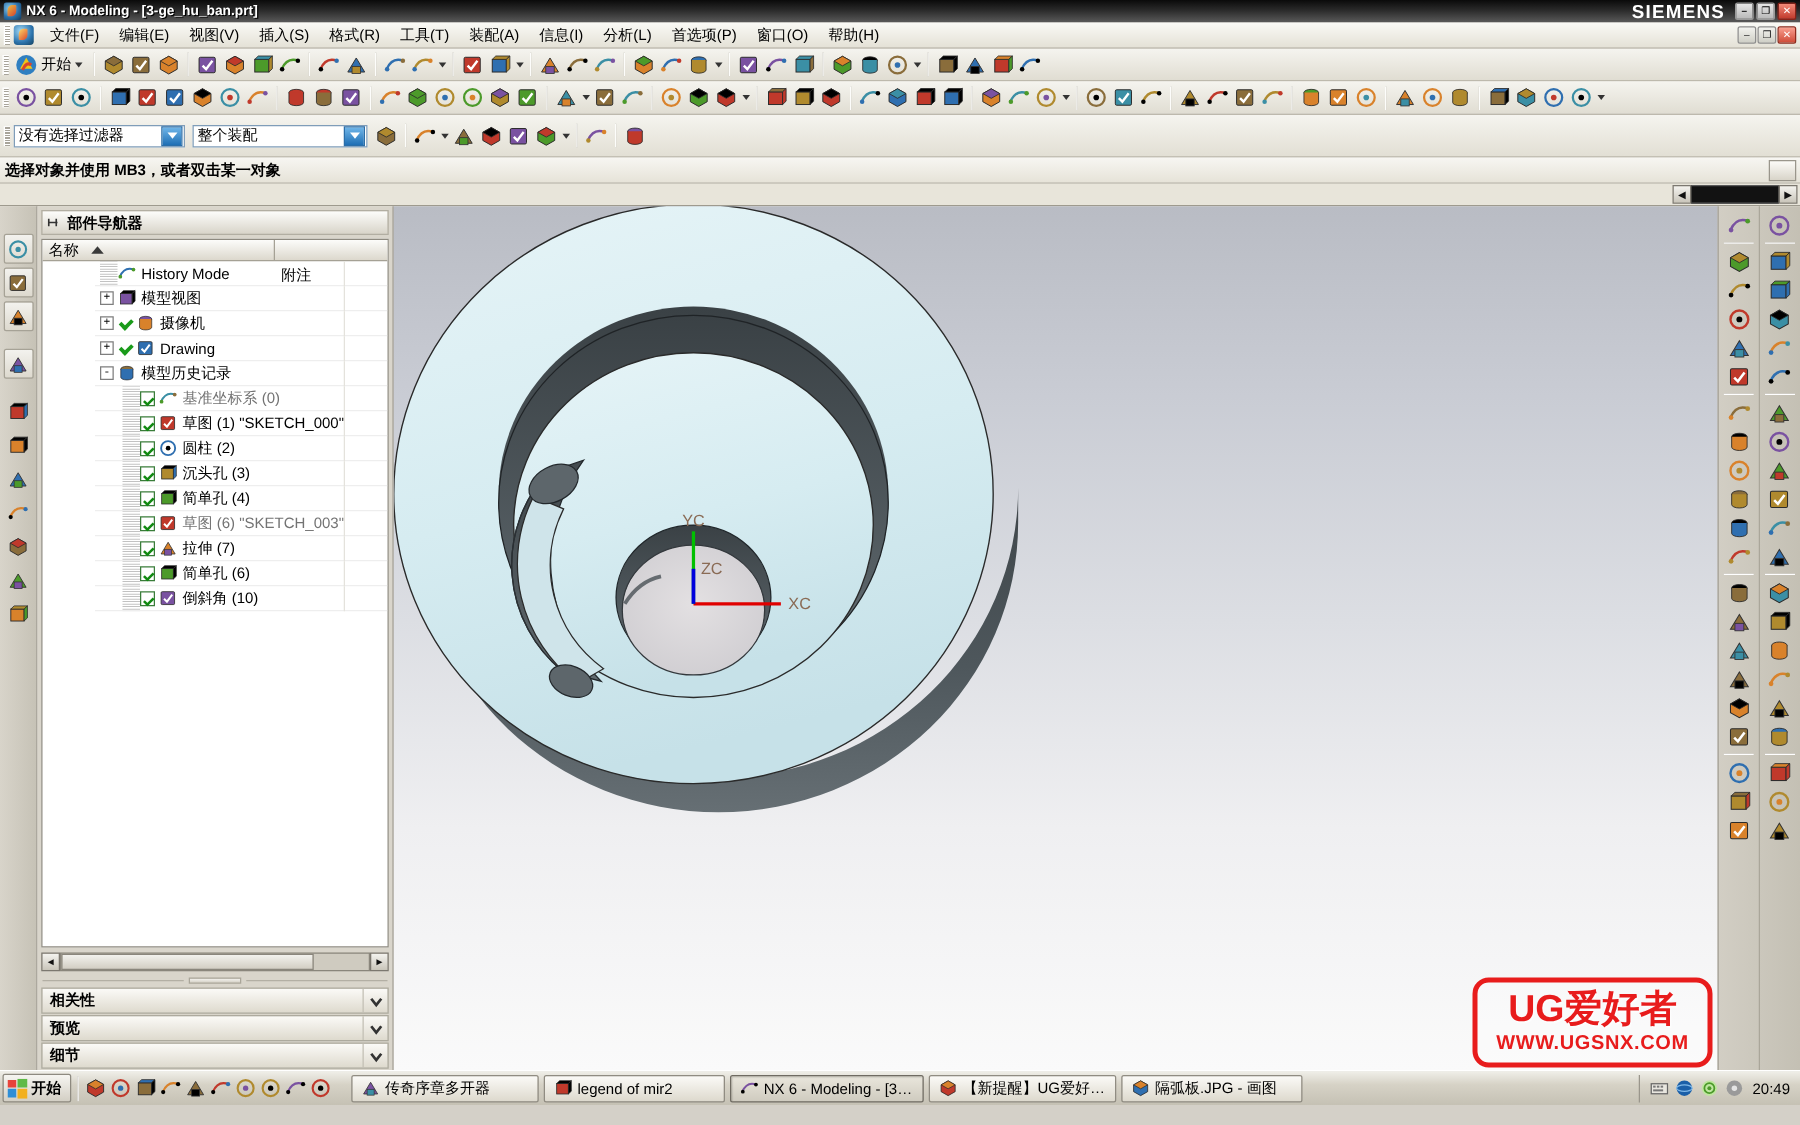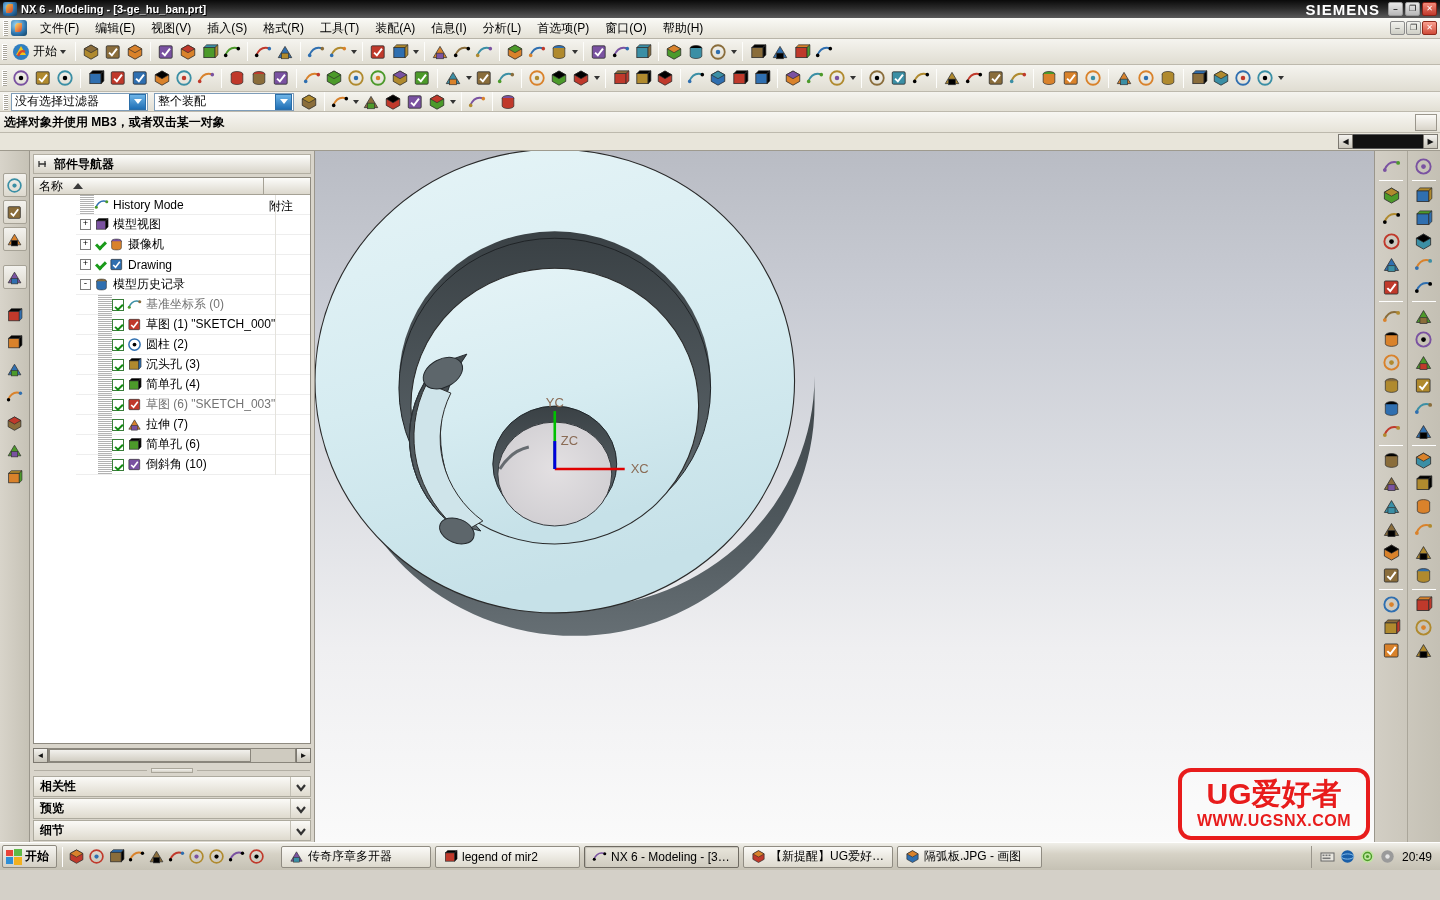--- a/index.html
+++ b/index.html
@@ -54,21 +54,21 @@
   .sep{width:1px;height:19px;background:#a9a599;margin:0 4px;border-right:1px solid #fdfdfb;flex:0 0 auto;}
   .tbtn{width:22px;height:22px;display:flex;align-items:center;justify-content:center;flex:0 0 auto;
     border:1px solid transparent;border-radius:2px;}
   .tbtn svg{display:block;}
   .arrow-dn{width:9px;height:22px;display:flex;align-items:center;justify-content:center;flex:0 0 auto;}
   .arrow-dn::after{content:"";border-left:3px solid transparent;border-right:3px solid transparent;
     border-top:4px solid #333;}
   .startbtn{display:flex;align-items:center;gap:3px;padding:1px 5px 1px 2px;height:22px;flex:0 0 auto;}
   .startbtn .lbl{font-size:12px;}
   
-  .selbar{height:20px;background:linear-gradient(to bottom,#f5f4ef,#e2dfd4);
+  .selbar{height:34px;background:linear-gradient(to bottom,#f5f4ef,#e2dfd4);
     border-bottom:1px solid #bdb9ad;display:flex;align-items:center;padding-left:2px;}
   .combo{height:18px;border:1px solid #7f9db9;background:#fff;display:flex;align-items:center;
     font-size:12px;padding-left:3px;position:relative;flex:0 0 auto;}
   .combo .cv{flex:1;white-space:nowrap;overflow:hidden;}
   .combo .cbtn{width:17px;height:16px;margin:0 1px 0 0;
     background:linear-gradient(to bottom,#6fb5e8,#1f6fb5);border:1px solid #2b6ea8;
     display:flex;align-items:center;justify-content:center;}
   .combo .cbtn::after{content:"";border-left:4px solid transparent;border-right:4px solid transparent;
     border-top:5px solid #fff;}
   
@@ -97,21 +97,21 @@
   .navhdr{height:20px;margin:3px 3px 0 3px;background:linear-gradient(to bottom,#fdfdfb,#d8d4c9);
     border:1px solid #b2aea2;display:flex;align-items:center;gap:5px;padding-left:3px;}
   .navhdr .ttl{font-size:12px;font-weight:bold;}
   .pin{width:12px;height:12px;position:relative;}
   .treebox{flex:1;margin:3px;background:#fff;border:1px solid #8e8a80;display:flex;flex-direction:column;
     overflow:hidden;}
   .colhdr{height:17px;display:flex;background:linear-gradient(to bottom,#fcfcfa,#dcd8cd);
     border-bottom:1px solid #a5a195;flex:0 0 auto;}
   .colhdr .c{display:flex;align-items:center;padding-left:5px;font-size:12px;
     border-right:1px solid #a5a195;position:relative;}
-  .colhdr .c1{width:230px;}
+  .colhdr .c1{width:186px;}
   .colhdr .c2{flex:1;margin-top:28px;}
   .sortarrow{margin-left:10px;border-left:5px solid transparent;border-right:5px solid transparent;
     border-bottom:6px solid #3a3a3a;}
   .treebody{flex:1;overflow:hidden;position:relative;padding-left:42px;}
   .trow{height:20px;display:flex;align-items:center;font-size:12px;white-space:nowrap;
     border-bottom:1px solid #eeeeee;}
   .trow .cellname{width:200px;display:flex;align-items:center;height:20px;border-right:1px solid #e4e2dc;overflow:hidden;}
   .trow .cellnote{flex:1;height:20px;}
   .ind{display:inline-block;flex:0 0 auto;}
   .expander{width:11px;height:11px;border:1px solid #7e7e7e;background:#fff;font-size:9px;

